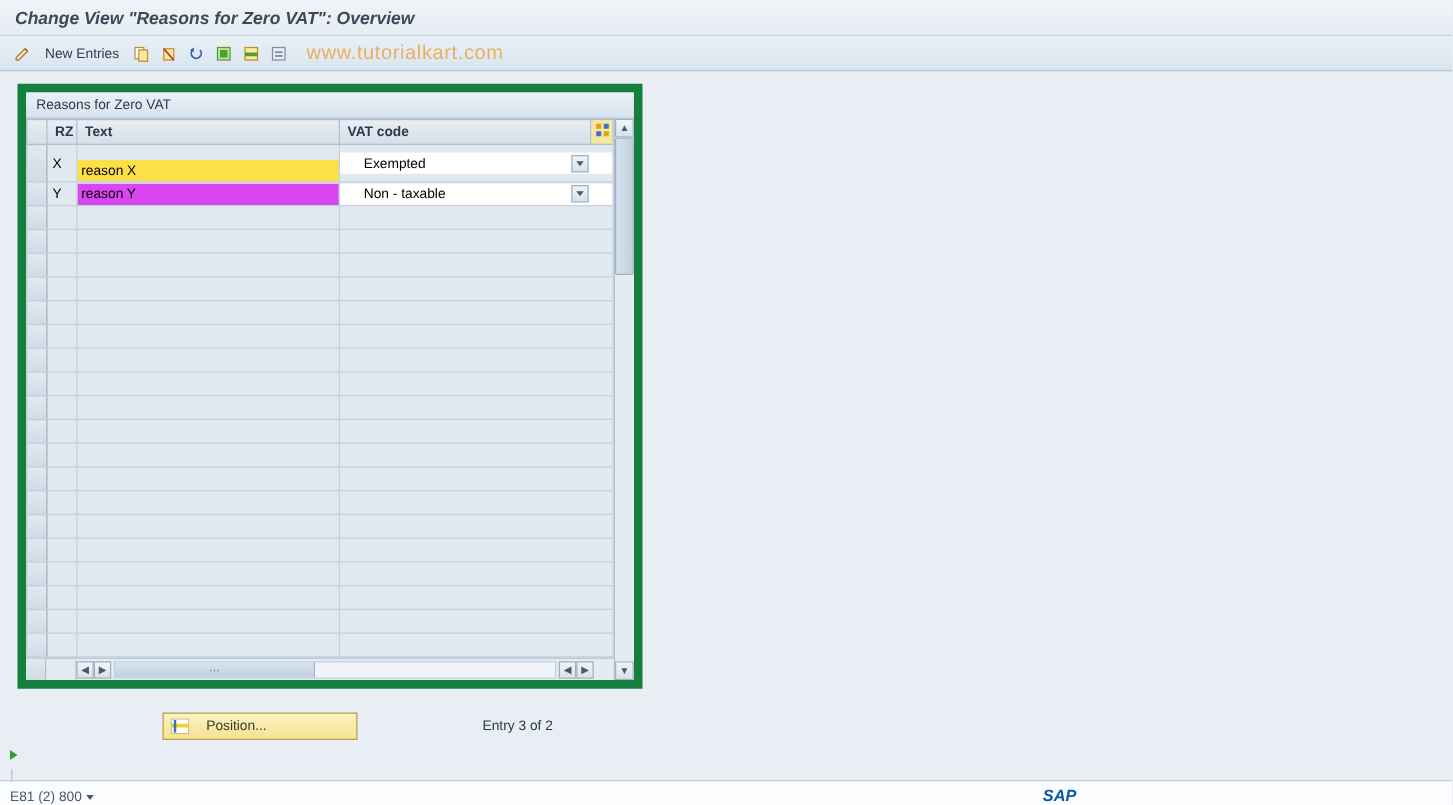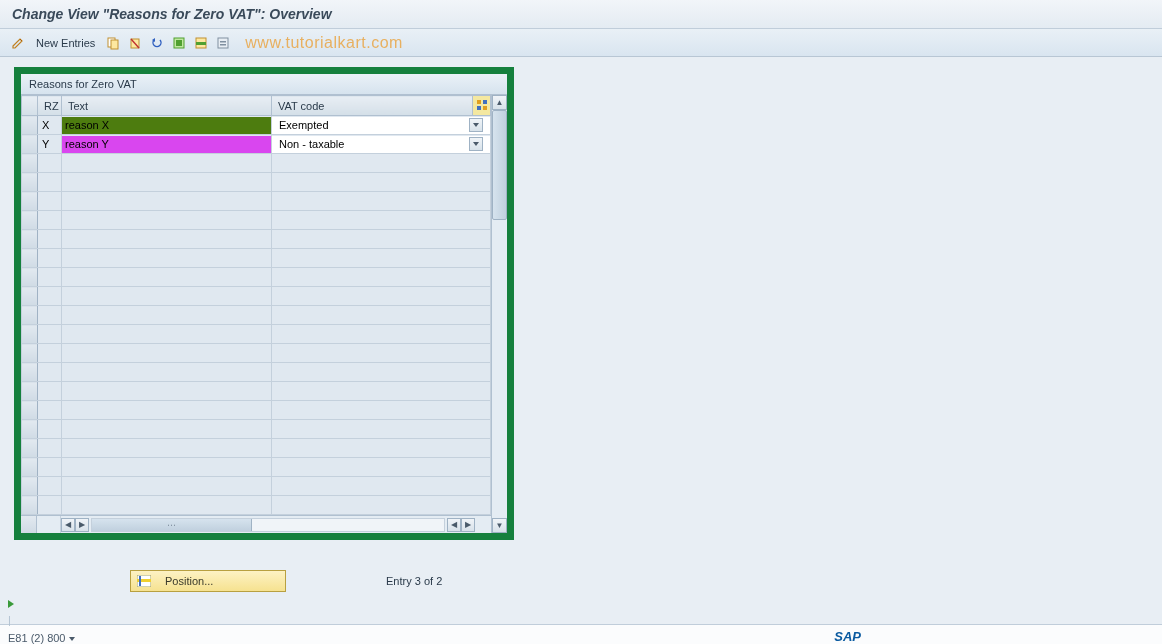--- a/index.html
+++ b/index.html
@@ -75,21 +75,21 @@
     .grid {
       border-collapse: collapse;
       width: 100%;
       table-layout: fixed;
     }
     .grid th {
       background: linear-gradient(#e8eef4, #d4dfe8);
       border: 1px solid #b0c0d0;
       padding: 3px 6px;
       text-align: left;
-      font-weight: normal;
+      font-weight: bold;
       font-size: 11px;
       color: #2a3a4a;
       height: 20px;
     }
     .grid td {
       border: 1px solid #c4d0dc;
       height: 19px;
       padding: 0 4px;
       background: #e0e8f0;
     }
@@ -113,33 +113,34 @@
     .cell-input {
       background: #d946ef;
       width: 100%;
       height: 17px;
       display: flex;
       align-items: center;
       padding: 0 3px;
       font-size: 11px;
     }
     .cell-input.selected {
-      background: #4d7c0f;
+      background: #fde047;
+      margin-top: 12px;
     }
     .cell-rz {
       font-size: 11px;
       text-align: left;
     }
     .cell-vat {
       display: flex;
       align-items: center;
       justify-content: space-between;
       background: #fff;
       height: 17px;
-      padding: 0 7px;
+      padding: 0 19px;
       font-size: 11px;
     }
     .dd-arrow {
       width: 14px;
       height: 14px;
       background: linear-gradient(#f0f4f8, #d8e2ea);
       border: 1px solid #9fb2c4;
       display: inline-flex;
       align-items: center;
       justify-content: center;

